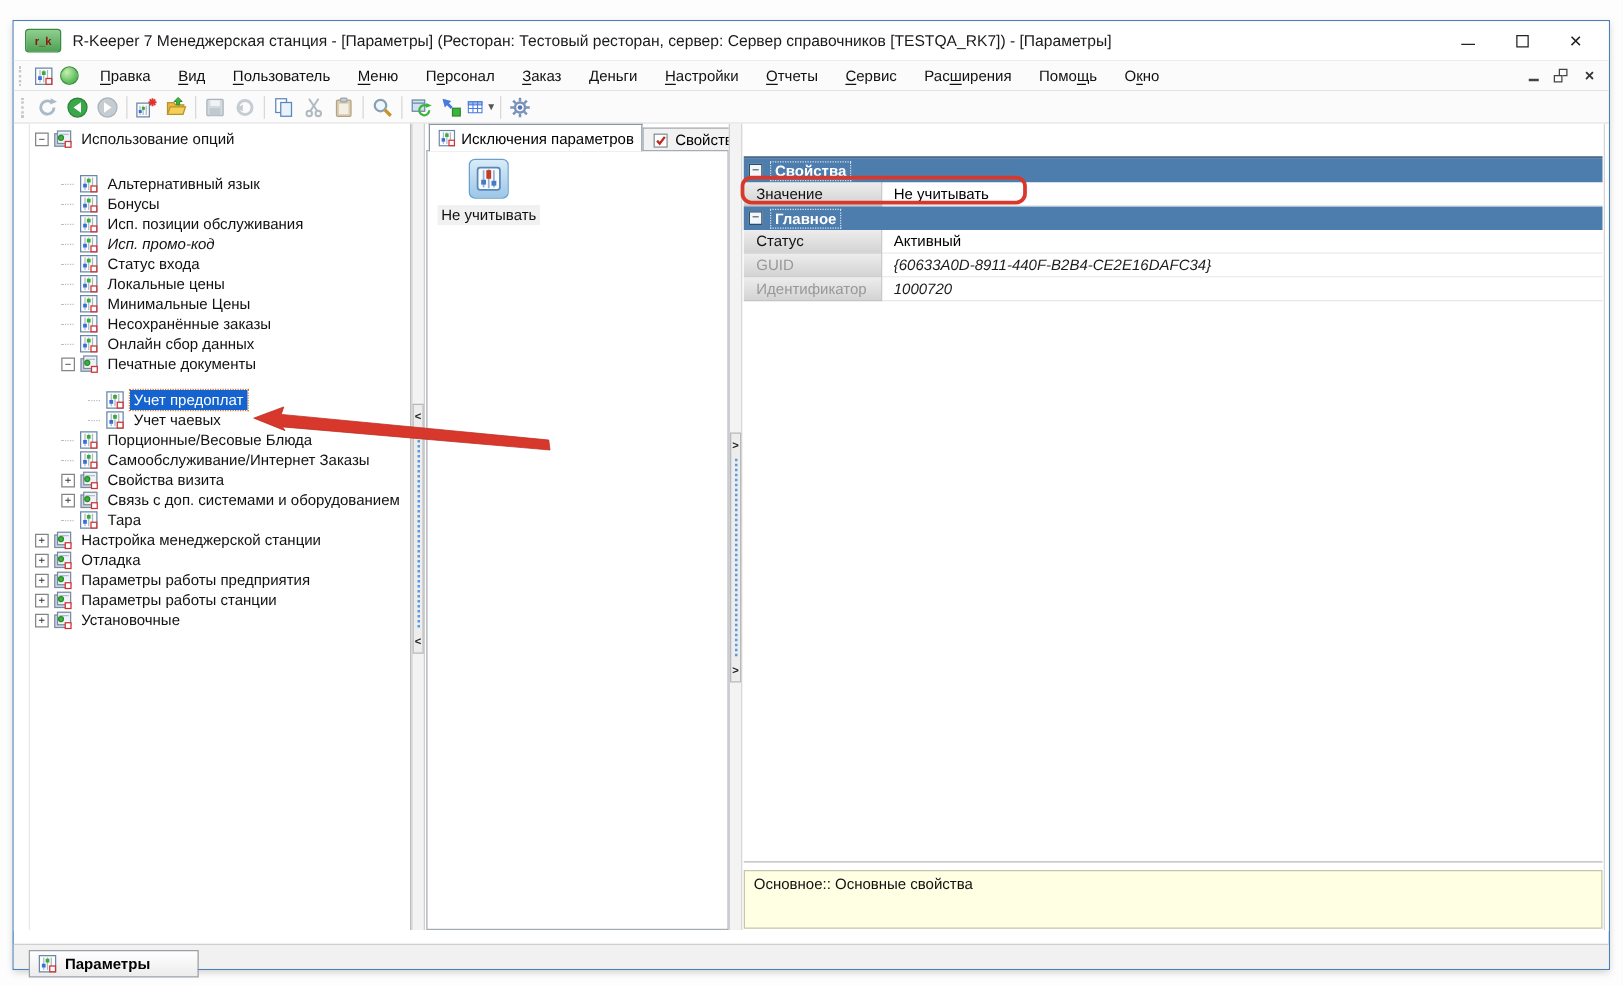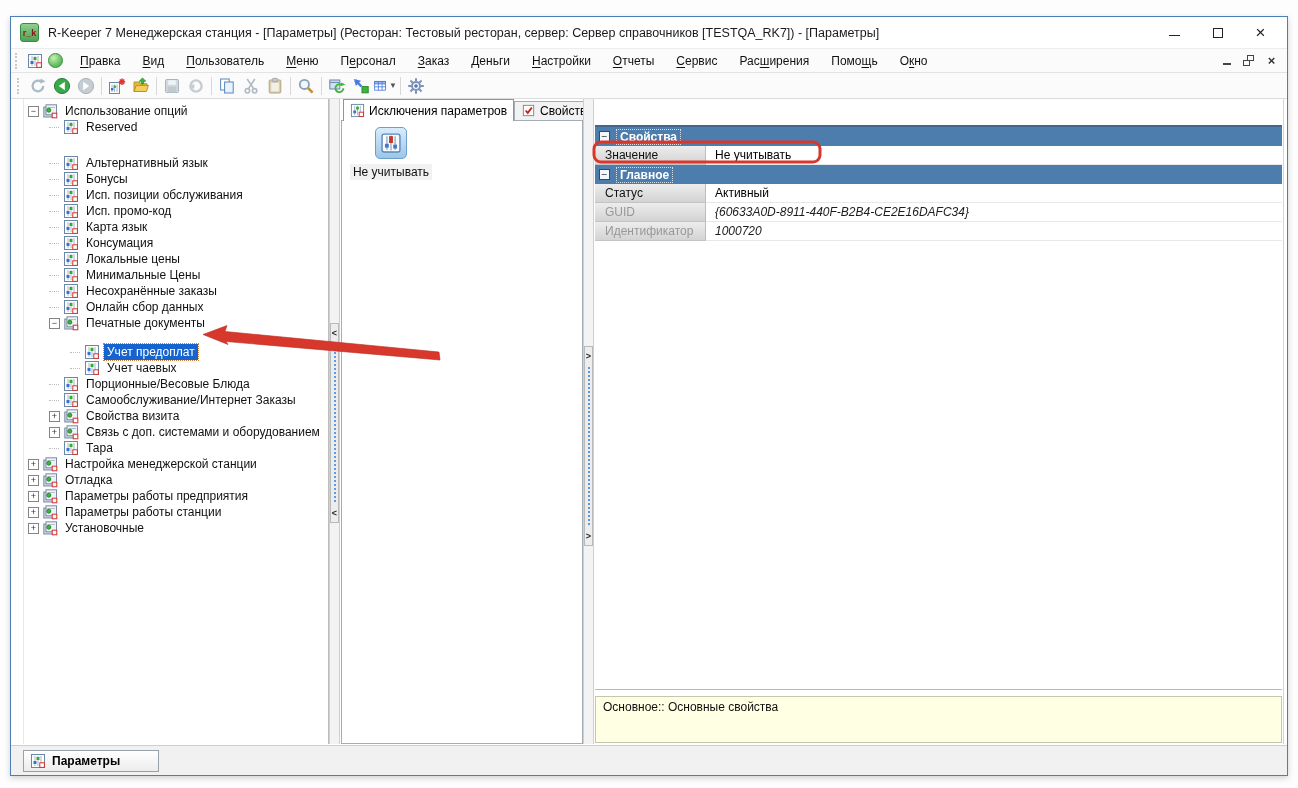--- a/index.html
+++ b/index.html
@@ -3,21 +3,21 @@
 <meta charset="utf-8">
 <style>
   html,body{margin:0;padding:0;background:#f7f7f7;}
   *{box-sizing:border-box;font-family:"Liberation Sans",sans-serif;}
   .page{position:relative;width:1298px;height:788px;background:#fdfdfd;overflow:hidden;}
   .window{position:absolute;left:10px;top:16px;width:1278px;height:760px;background:#fff;
           border:1px solid #4c7fb8;box-shadow:0 2px 6px rgba(0,0,0,.18);}
   
   .titlebar{position:absolute;left:0;top:0;right:0;height:32px;display:flex;align-items:center;
             padding-left:9px;background:#fff;border-bottom:1px solid #ececec;}
-  .app-icon{width:19px;height:19px;border-radius:3px;background:linear-gradient(#8fcf8f,#4da254);
+  .app-icon{width:29px;height:19px;border-radius:3px;background:linear-gradient(#8fcf8f,#4da254);
             color:#8f1414;font-size:9px;font-weight:bold;display:flex;align-items:center;justify-content:center;
             border:1px solid #3c8a42;}
   .title{margin-left:9px;font-size:12.5px;color:#1a1a1a;white-space:nowrap;}
   .win-controls{margin-left:auto;display:flex;align-items:center;gap:30px;margin-right:20px;}
   .wc{width:13px;height:13px;display:flex;align-items:center;justify-content:center;color:#222;cursor:pointer;}
   .wc-min{border-bottom:1.5px solid #222;height:7px;width:11px;}
   .wc-max{width:10px;height:10px;border:1.3px solid #222;}
   .wc-close{font-size:17px;line-height:10px;}
   
   .menubar{position:absolute;left:0;top:32px;right:0;height:24px;display:flex;align-items:center;
@@ -62,21 +62,21 @@
   
   .splitter{position:absolute;top:0;bottom:1px;width:11px;background:#f3f3f3;
             border-left:1px solid #cfcfcf;border-right:1px solid #cfcfcf;}
   .split-inner{position:absolute;left:0;width:9px;display:flex;flex-direction:column;align-items:center;
                background:#ededed;border:1px solid #b9b9b9;}
   .split-arrow{width:100%;height:18px;display:flex;align-items:center;justify-content:center;
                font-size:9px;font-weight:bold;color:#222;cursor:pointer;}
   .split-dots{flex:1;width:0;border-left:2px dotted #5a9ae0;margin:2px 0;}
   
   .mid-panel{position:absolute;left:330px;width:242px;top:0;bottom:1px;}
-  .tabbar{position:absolute;left:0;top:0;right:0;height:22px;display:flex;align-items:center;padding-left:2px;}
+  .tabbar{position:absolute;left:0;top:0;right:0;height:22px;display:flex;align-items:flex-end;padding-left:2px;}
   .tab{display:flex;align-items:center;gap:4px;font-size:12px;padding:0 6px;height:19px;
        background:#f2f2f2;border:1px solid #a4acb4;border-bottom:none;cursor:pointer;white-space:nowrap;}
   .tab.active{height:22px;background:#fff;z-index:2;position:relative;border-color:#8a96a2;}
   .ticon{width:15px;height:15px;}
   .ticon svg{width:15px;height:15px;display:block;}
   .mid-content{position:absolute;left:0;top:21px;right:0;bottom:0;border:1px solid #a4acb4;background:#fff;padding:6px;}
   .mid-item{width:86px;display:flex;flex-direction:column;align-items:center;}
   .mid-item-icon{width:32px;height:32px;border-radius:5px;border:1px solid #6aa0cc;
                  background:linear-gradient(#d9ecfa,#9cc6e8);display:flex;align-items:center;justify-content:center;}
   .mid-item-icon svg{width:22px;height:22px;}
@@ -91,21 +91,21 @@
   .pg-row{height:19px;display:flex;}
   .pg-label{width:111px;flex:none;background:linear-gradient(#ededed,#d3d3d3);border-bottom:1px solid #c4c4c4;
             border-right:1px solid #bdbdbd;display:flex;align-items:center;padding-left:10px;color:#111;}
   .pg-label.muted{color:#989898;}
   .pg-value{flex:1;background:#fff;border-bottom:1px solid #e8e8e8;display:flex;align-items:center;padding-left:9px;color:#000;}
   .pg-value.italic{font-style:italic;color:#1c1c1c;}
   .hint-divider{position:absolute;left:1px;right:1px;bottom:54px;border-top:1px solid #b8b8b8;}
   .hintbox{position:absolute;left:1px;right:1px;bottom:1px;height:47px;background:#ffffe3;
            border:1px solid #c6c6ae;padding:3px 7px;font-size:12px;color:#111;}
   
-  .statusbar{position:absolute;left:0;right:0;bottom:0;height:30px;background:#f1f1f1;border-top:1px solid #cfcfcf;}
+  .statusbar{position:absolute;left:0;right:0;bottom:0;height:20px;background:#f1f1f1;border-top:1px solid #cfcfcf;}
   .status-tab{position:absolute;left:12px;top:4px;height:22px;display:flex;align-items:center;gap:6px;
               padding:0 38px 0 6px;background:linear-gradient(#ffffff,#ececec);border:1px solid #9aa0a8;cursor:pointer;}
   .status-tab b{font-size:12px;color:#000;}
   .status-tab .ticon16{margin:0;}
   
   .annot{position:absolute;left:0;top:0;width:1298px;height:788px;pointer-events:none;z-index:60;}
 </style>
 </head>
 <body>
 
@@ -301,37 +301,20 @@
               <svg viewBox="0 0 16 16" xmlns="http://www.w3.org/2000/svg">
                 <rect x="1.8" y="4" width="10.5" height="10" fill="#cfd9e4" stroke="#7a8aa0"></rect>
                 <rect x="4" y="1.8" width="10.5" height="10" fill="#eef3f8" stroke="#7a8aa0"></rect>
                 <line x1="5.5" y1="4.5" x2="13" y2="4.5" stroke="#b0c0d0"></line>
                 <circle cx="6.8" cy="7.2" r="2" fill="#3db53d" stroke="#2a8a2a"></circle>
                 <rect x="10.2" y="10.2" width="4.6" height="4.6" fill="#fff" stroke="#d03030"></rect>
               </svg>
             </span>
             <span class="tlabel">Использование опций</span>
           </div>
-          <div class="trow" style="padding-left: 25px;">
-            <span class="slot">
-              <span class="stub"></span>
-            </span>
-            <span class="ticon16">
-              <svg viewBox="0 0 16 16" xmlns="http://www.w3.org/2000/svg">
-                <rect x="1.5" y="1.5" width="13" height="13" fill="#fdfdfd" stroke="#6a87a8"></rect>
-                <line x1="5" y1="3" x2="5" y2="13" stroke="#aab8c8"></line>
-                <line x1="8" y1="3" x2="8" y2="13" stroke="#aab8c8"></line>
-                <line x1="11" y1="3" x2="11" y2="13" stroke="#aab8c8"></line>
-                <rect x="3.5" y="8" width="3" height="3" fill="#3a6fd8"></rect>
-                <rect x="6.5" y="4" width="3" height="3" fill="#35ad35"></rect>
-                <rect x="9.8" y="9.8" width="4.6" height="4.6" fill="#fff" stroke="#d03030"></rect>
-              </svg>
-            </span>
-            <span class="tlabel">Reserved</span>
-          </div>
           <div class="trow" style="padding-left: 25px; margin-top: 20px;">
             <span class="slot">
               <span class="stub"></span>
             </span>
             <span class="ticon16">
               <svg viewBox="0 0 16 16" xmlns="http://www.w3.org/2000/svg">
                 <rect x="1.5" y="1.5" width="13" height="13" fill="#fdfdfd" stroke="#6a87a8"></rect>
                 <line x1="5" y1="3" x2="5" y2="13" stroke="#aab8c8"></line>
                 <line x1="8" y1="3" x2="8" y2="13" stroke="#aab8c8"></line>
                 <line x1="11" y1="3" x2="11" y2="13" stroke="#aab8c8"></line>
@@ -369,21 +352,21 @@
                 <line x1="5" y1="3" x2="5" y2="13" stroke="#aab8c8"></line>
                 <line x1="8" y1="3" x2="8" y2="13" stroke="#aab8c8"></line>
                 <line x1="11" y1="3" x2="11" y2="13" stroke="#aab8c8"></line>
                 <rect x="3.5" y="8" width="3" height="3" fill="#3a6fd8"></rect>
                 <rect x="6.5" y="4" width="3" height="3" fill="#35ad35"></rect>
                 <rect x="9.8" y="9.8" width="4.6" height="4.6" fill="#fff" stroke="#d03030"></rect>
               </svg>
             </span>
             <span class="tlabel">Исп. позиции обслуживания</span>
           </div>
-          <div class="trow" style="padding-left: 25px;">
+          <div class="trow" style="padding-left: 25px; font-style: italic;">
             <span class="slot">
               <span class="stub"></span>
             </span>
             <span class="ticon16">
               <svg viewBox="0 0 16 16" xmlns="http://www.w3.org/2000/svg">
                 <rect x="1.5" y="1.5" width="13" height="13" fill="#fdfdfd" stroke="#6a87a8"></rect>
                 <line x1="5" y1="3" x2="5" y2="13" stroke="#aab8c8"></line>
                 <line x1="8" y1="3" x2="8" y2="13" stroke="#aab8c8"></line>
                 <line x1="11" y1="3" x2="11" y2="13" stroke="#aab8c8"></line>
                 <rect x="3.5" y="8" width="3" height="3" fill="#3a6fd8"></rect>
@@ -401,38 +384,21 @@
               <svg viewBox="0 0 16 16" xmlns="http://www.w3.org/2000/svg">
                 <rect x="1.5" y="1.5" width="13" height="13" fill="#fdfdfd" stroke="#6a87a8"></rect>
                 <line x1="5" y1="3" x2="5" y2="13" stroke="#aab8c8"></line>
                 <line x1="8" y1="3" x2="8" y2="13" stroke="#aab8c8"></line>
                 <line x1="11" y1="3" x2="11" y2="13" stroke="#aab8c8"></line>
                 <rect x="3.5" y="8" width="3" height="3" fill="#3a6fd8"></rect>
                 <rect x="6.5" y="4" width="3" height="3" fill="#35ad35"></rect>
                 <rect x="9.8" y="9.8" width="4.6" height="4.6" fill="#fff" stroke="#d03030"></rect>
               </svg>
             </span>
-            <span class="tlabel">Карта язык</span>
-          </div>
-          <div class="trow" style="padding-left: 25px;">
-            <span class="slot">
-              <span class="stub"></span>
-            </span>
-            <span class="ticon16">
-              <svg viewBox="0 0 16 16" xmlns="http://www.w3.org/2000/svg">
-                <rect x="1.5" y="1.5" width="13" height="13" fill="#fdfdfd" stroke="#6a87a8"></rect>
-                <line x1="5" y1="3" x2="5" y2="13" stroke="#aab8c8"></line>
-                <line x1="8" y1="3" x2="8" y2="13" stroke="#aab8c8"></line>
-                <line x1="11" y1="3" x2="11" y2="13" stroke="#aab8c8"></line>
-                <rect x="3.5" y="8" width="3" height="3" fill="#3a6fd8"></rect>
-                <rect x="6.5" y="4" width="3" height="3" fill="#35ad35"></rect>
-                <rect x="9.8" y="9.8" width="4.6" height="4.6" fill="#fff" stroke="#d03030"></rect>
-              </svg>
-            </span>
-            <span class="tlabel">Консумация</span>
+            <span class="tlabel">Статус входа</span>
           </div>
           <div class="trow" style="padding-left: 25px;">
             <span class="slot">
               <span class="stub"></span>
             </span>
             <span class="ticon16">
               <svg viewBox="0 0 16 16" xmlns="http://www.w3.org/2000/svg">
                 <rect x="1.5" y="1.5" width="13" height="13" fill="#fdfdfd" stroke="#6a87a8"></rect>
                 <line x1="5" y1="3" x2="5" y2="13" stroke="#aab8c8"></line>
                 <line x1="8" y1="3" x2="8" y2="13" stroke="#aab8c8"></line>

